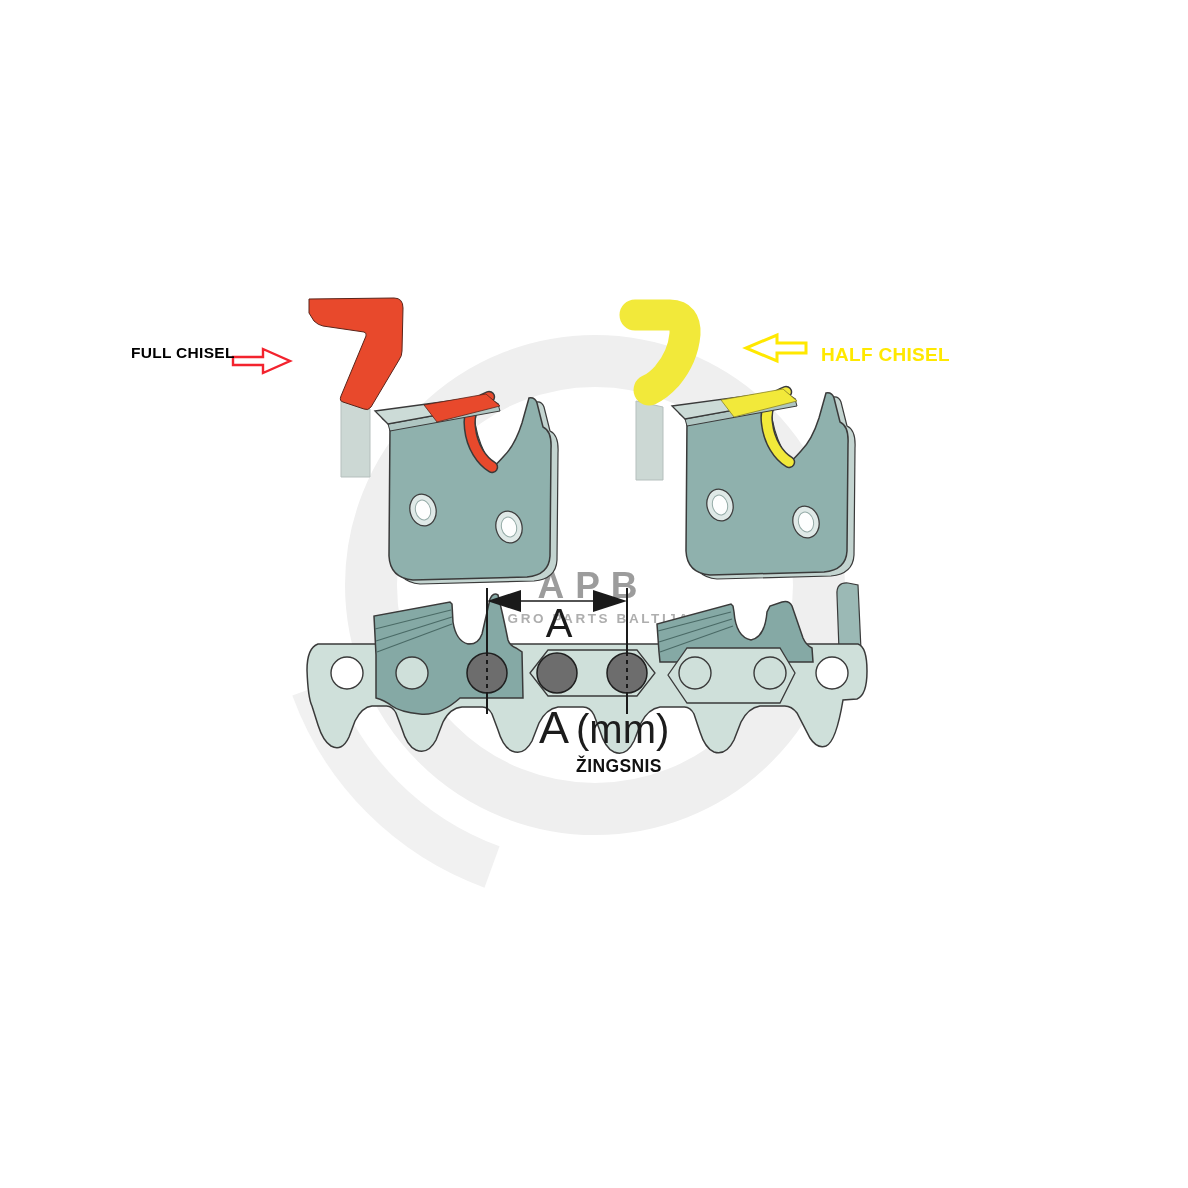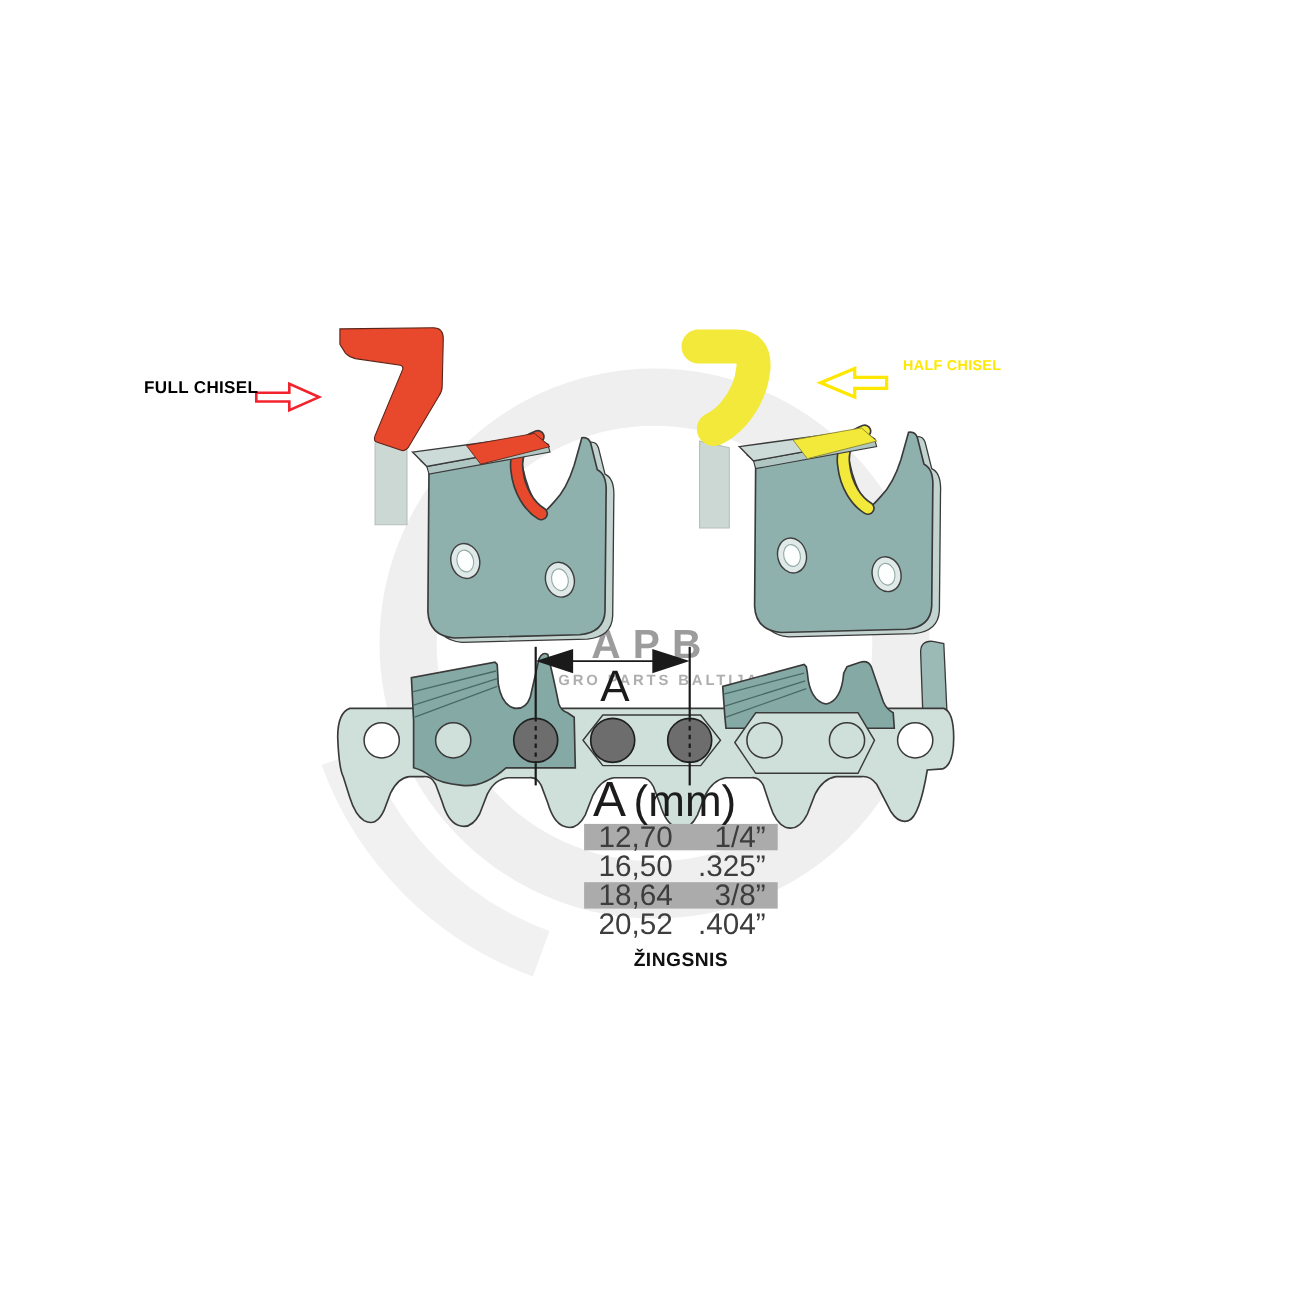--- a/index.html
+++ b/index.html
@@ -1,21 +1,21 @@
 <!DOCTYPE html>
 <html><head>
 <meta charset="utf-8">
 <style>
   html,body{margin:0;padding:0;background:#ffffff;}
   .stage{position:relative;width:1188px;height:1188px;background:#ffffff;overflow:hidden;
          font-family:"Liberation Sans",sans-serif;}
   .art{position:absolute;left:0;top:0;width:1188px;height:1188px;}
   .chisel-label{position:absolute;font-weight:bold;white-space:nowrap;letter-spacing:.3px;}
   .full-label{left:131px;top:344px;font-size:15.5px;color:#000000;}
-  .half-label{left:821px;top:324px;font-size:13px;color:#ffe800;}
+  .half-label{left:821px;top:344px;font-size:19px;color:#ffe800;}
   .pitch-table{position:absolute;left:531px;top:707px;width:176px;color:#1c1c1c;}
   .pt-header{display:flex;align-items:baseline;gap:7px;padding-left:8px;height:40px;}
   .pt-header .hA{font-size:45px;line-height:40px;}
   .pt-header .hmm{font-size:40px;}
   .pt-rows{margin-top:1px;}
   .prow{height:24.4px;margin:2.1px 0;display:flex;justify-content:space-between;
         align-items:center;padding:0 11px 0 13px;font-size:27px;color:#3d3d3d;}
   .prow.gray{background:#ababab;}
   .pt-caption{margin-top:9px;text-align:center;font-size:17.5px;font-weight:bold;
               color:#111;letter-spacing:.4px;}
@@ -156,34 +156,16 @@
   </svg>
 
   <div class="chisel-label full-label">FULL CHISEL</div>
   <div class="chisel-label half-label">HALF CHISEL</div>
 
   <div class="pitch-table">
     <div class="pt-header">
       <span class="hA">A</span>
       <span class="hmm">(mm)</span>
     </div>
-    <div class="pt-rows">
-      <div class="prow gray">
-        <span>12,70</span>
-        <span>1/4”</span>
-      </div>
-      <div class="prow">
-        <span>16,50</span>
-        <span>.325”</span>
-      </div>
-      <div class="prow gray">
-        <span>18,64</span>
-        <span>3/8”</span>
-      </div>
-      <div class="prow">
-        <span>20,52</span>
-        <span>.404”</span>
-      </div>
-    </div>
     <div class="pt-caption">ŽINGSNIS</div>
   </div>
 
 </div>
 
 </body></html>

